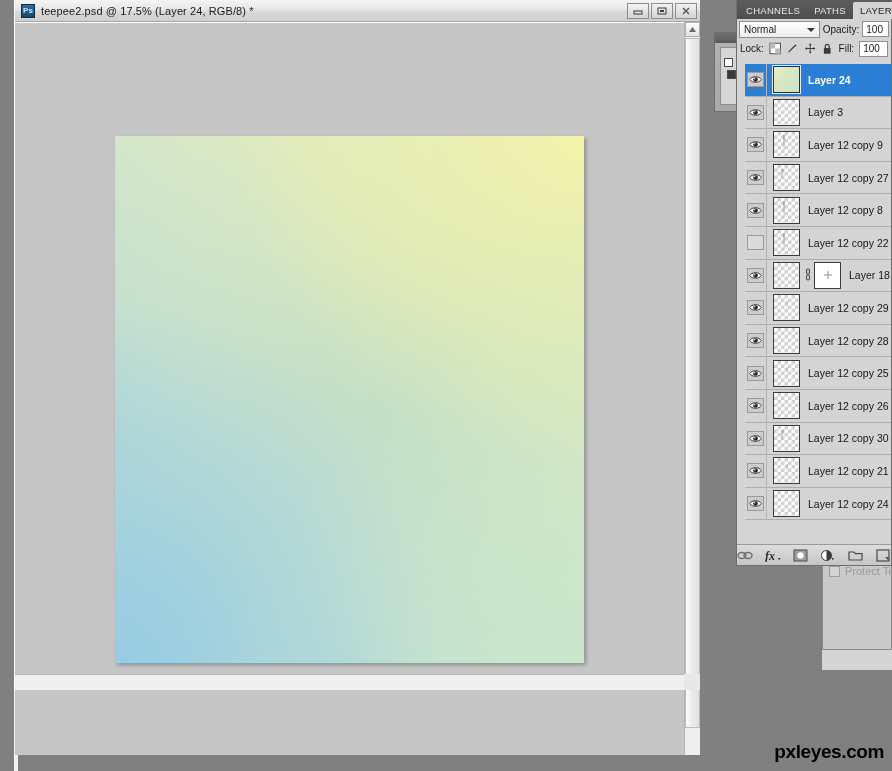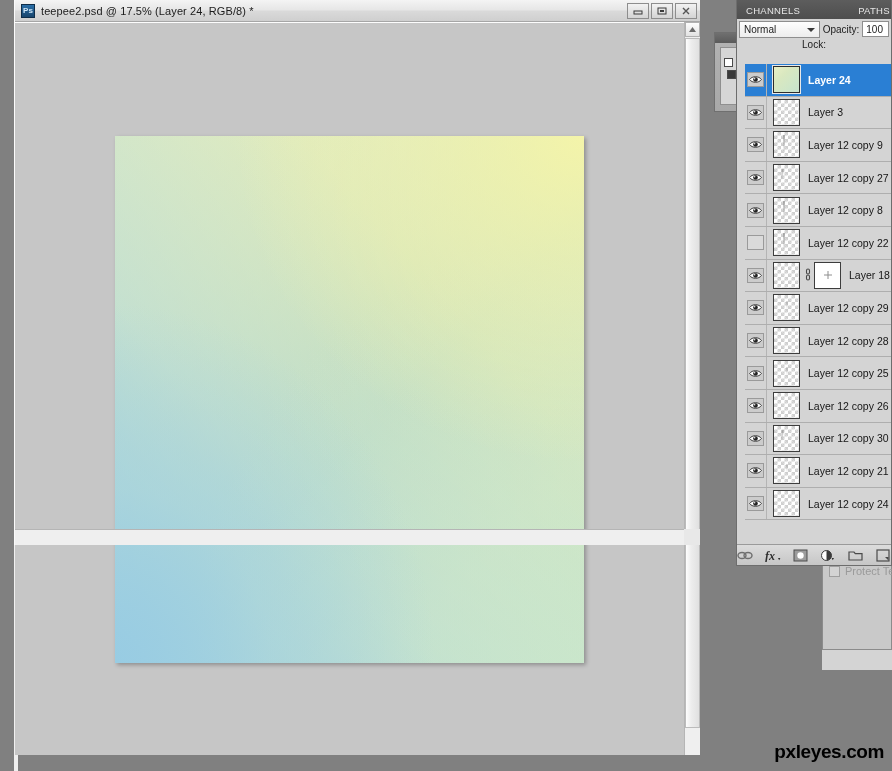--- a/index.html
+++ b/index.html
@@ -16,21 +16,21 @@
     position: absolute; left: 0; top: 0; width: 14px; height: 771px;
     background: #808080;
   }
   .left-rail-edge {
     position: absolute; left: 14px; top: 0; width: 4px; height: 771px;
     background: #f0f0f0;
   }
 
   
   .doc-window {
-    position: absolute; left: 14px; top: 0; width: 686px; height: 545px;
+    position: absolute; left: 14px; top: 0; width: 686px; height: 690px;
     background: #d5d5d5;
     border-left: 1px solid #fbfbfb;
   }
   .doc-titlebar {
     position: absolute; left: 0; top: 0; width: 686px; height: 22px;
     background: linear-gradient(to bottom, #f4f4f4 0%, #e6e6e6 48%, #dadada 52%, #cfcfcf 100%);
     border-bottom: 1px solid #a6a6a6;
     display: flex; align-items: center;
   }
   .ps-badge {
@@ -149,21 +149,20 @@
   .layers-panel {
     position: absolute; left: 736px; top: 0; width: 156px; height: 566px;
     background: #d4d4d4;
     border: 1px solid #6d6d6d;
     border-top: none;
   }
   .panel-tabs {
     display: flex; height: 19px; align-items: flex-end;
     background: linear-gradient(to bottom, #5d5d5d, #4e4e4e);
     padding-left: 2px;
-    gap: 44px;
   }
   .panel-tab {
     font-size: 9.5px; color: #e6e6e6; padding: 3px 7px 3px 7px;
     letter-spacing: 0.3px; white-space: nowrap; height: 17px;
   }
   .panel-tab.active {
     background: #d4d4d4; color: #1e1e1e;
     border-top-left-radius: 2px; border-top-right-radius: 2px;
   }
   .blend-row {
@@ -188,21 +187,20 @@
   .opacity-label { font-size: 10px; color: #1b1b1b; white-space: nowrap; }
   .num-field {
     height: 16px; width: 30px;
     background: #fff; border: 1px solid #8e8e8e;
     font-size: 10px; color: #1b1b1b;
     display: flex; align-items: center; padding-left: 3px;
   }
   .lock-row {
     display: flex; align-items: center; height: 19px; padding: 0 3px; gap: 5px;
     background: #d4d4d4;
-    flex-direction: column;
   }
   .lock-label { font-size: 10px; color: #1b1b1b; }
   .lock-ico { width: 13px; height: 13px; display:block; }
 
   .layer-list {
     position: absolute; left: 0; top: 64px; right: 0; bottom: 21px;
     background: #d4d4d4; overflow: hidden; padding-left: 8px;
   }
   .layer-row {
     display: flex; align-items: center; height: 32.6px;

